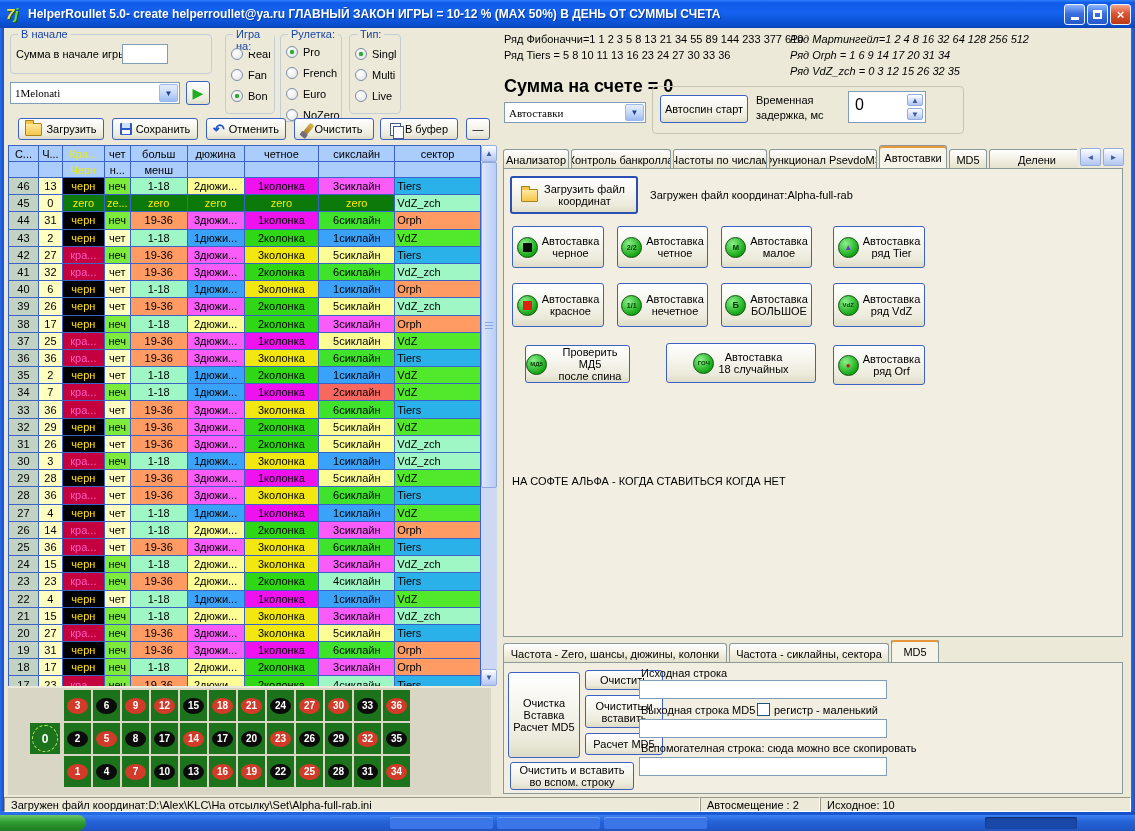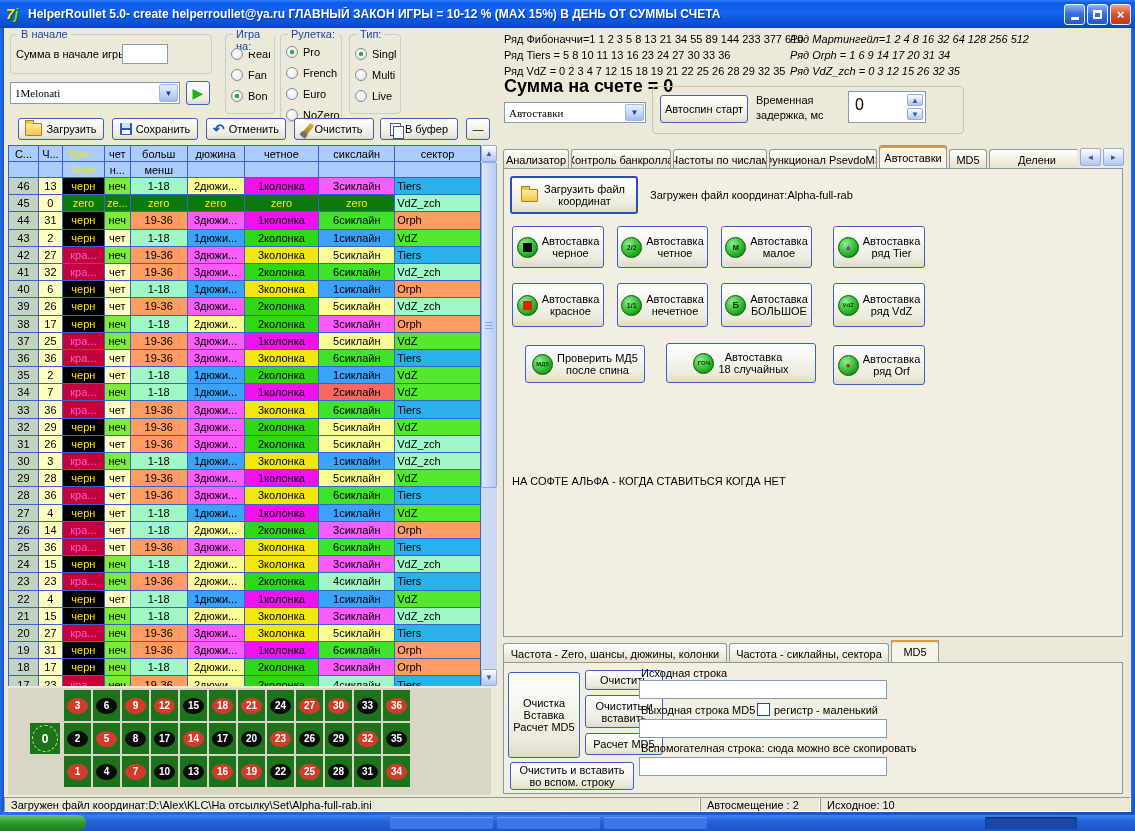--- a/index.html
+++ b/index.html
@@ -121,21 +121,21 @@
   .taskbtn{position:absolute;top:2px;height:12px;border-radius:2px;background:#3a76e8;
     box-shadow:inset 0 1px 0 #6f9cf4;}
   .taskbtn.pressed{background:#1a48a8;box-shadow:inset 0 1px 2px #0c2c70;}
   .smalltext{font-size:11px;color:#000;}
 </style>
 </head>
 <body>
 
 <div class="abs titlebar">
   <span class="app-icon">7<span style="color:#6fdb3c">j</span></span>
-  <span class="title-text">HelperRoullet 5.0- create helperroullet@ya.ru ГЛАВНЫЙ ЗАКОН ИГРЫ = 10-12 % (MAX 15%) В ДЕНЬ ОТ СУММЫ СЧЕТА</span>
+  <span class="title-text">HelperRoullet 5.0- create helperroullet@ya.ru ГЛАВНЫЙ ЗАКОН ИГРЫ = 10-12 % (MAX 50%) В ДЕНЬ ОТ СУММЫ СЧЕТА</span>
   <span class="tb-btn minmax">
       <span class="glyph-min"></span>
     </span>
   <span class="tb-btn minmax">
       <span class="glyph-max"></span>
     </span>
   <span class="tb-btn close">
       <span>×</span>
     </span>
 </div>
@@ -235,21 +235,20 @@
       <span>В буфер</span>
     </div>
     <div class="abs xp-btn" style="left: 466px; top: 118px; width: 24px; height: 22px;">
       <span>—</span>
     </div>
   </div>
 
 <div id="series-left" class="abs" style="left:504px;top:31px;line-height:16px;">
     <div>Ряд Фибоначчи=1 1 2 3 5 8 13 21 34 55 89 144 233 377 610</div>
     <div>Ряд Tiers = 5 8 10 11 13 16 23 24 27 30 33 36</div>
-    <div>Ряд VdZ = 0 2 3 4 7 12 15 18 19 21 22 25 26 28 29 32 35</div>
   </div>
 <div id="series-right" class="abs" style="left:790px;top:31px;line-height:16px;font-style:italic;">
     <div>Ряд Мартингейл=1 2 4 8 16 32 64 128 256 512</div>
     <div>Ряд Orph = 1 6 9 14 17 20 31 34</div>
     <div>Ряд VdZ_zch = 0 3 12 15 26 32 35</div>
   </div>
 
 <div class="abs" style="left:504px;top:76px;font-size:18px;font-weight:bold;">Сумма на счете = 0</div>
 <div class="abs combo" style="left:504px;top:102px;width:142px;height:21px;">
   <span class="val">Автоставки</span>
@@ -831,21 +830,21 @@
     </div>
     <div class="abs xp-btn" style="left: 833px; top: 283px; width: 92px; height: 44px;">
       <span class="gcircle">
         <span class="gt" style="font-size: 6px;">VdZ</span>
       </span>
       <span class="lines">
         <span>Автоставка</span>
         <span>ряд VdZ</span>
       </span>
     </div>
-    <div class="abs xp-btn" style="left: 525px; top: 345px; width: 120px; height: 38px;">
+    <div class="abs xp-btn" style="left: 525px; top: 345px; width: 105px; height: 38px;">
       <span class="gcircle">
         <span class="gt" style="font-size: 6px;">МД5</span>
       </span>
       <span class="lines">
         <span>Проверить МД5</span>
         <span>после спина</span>
       </span>
     </div>
     <div class="abs xp-btn" style="left: 666px; top: 343px; width: 150px; height: 40px;">
       <span class="gcircle">

